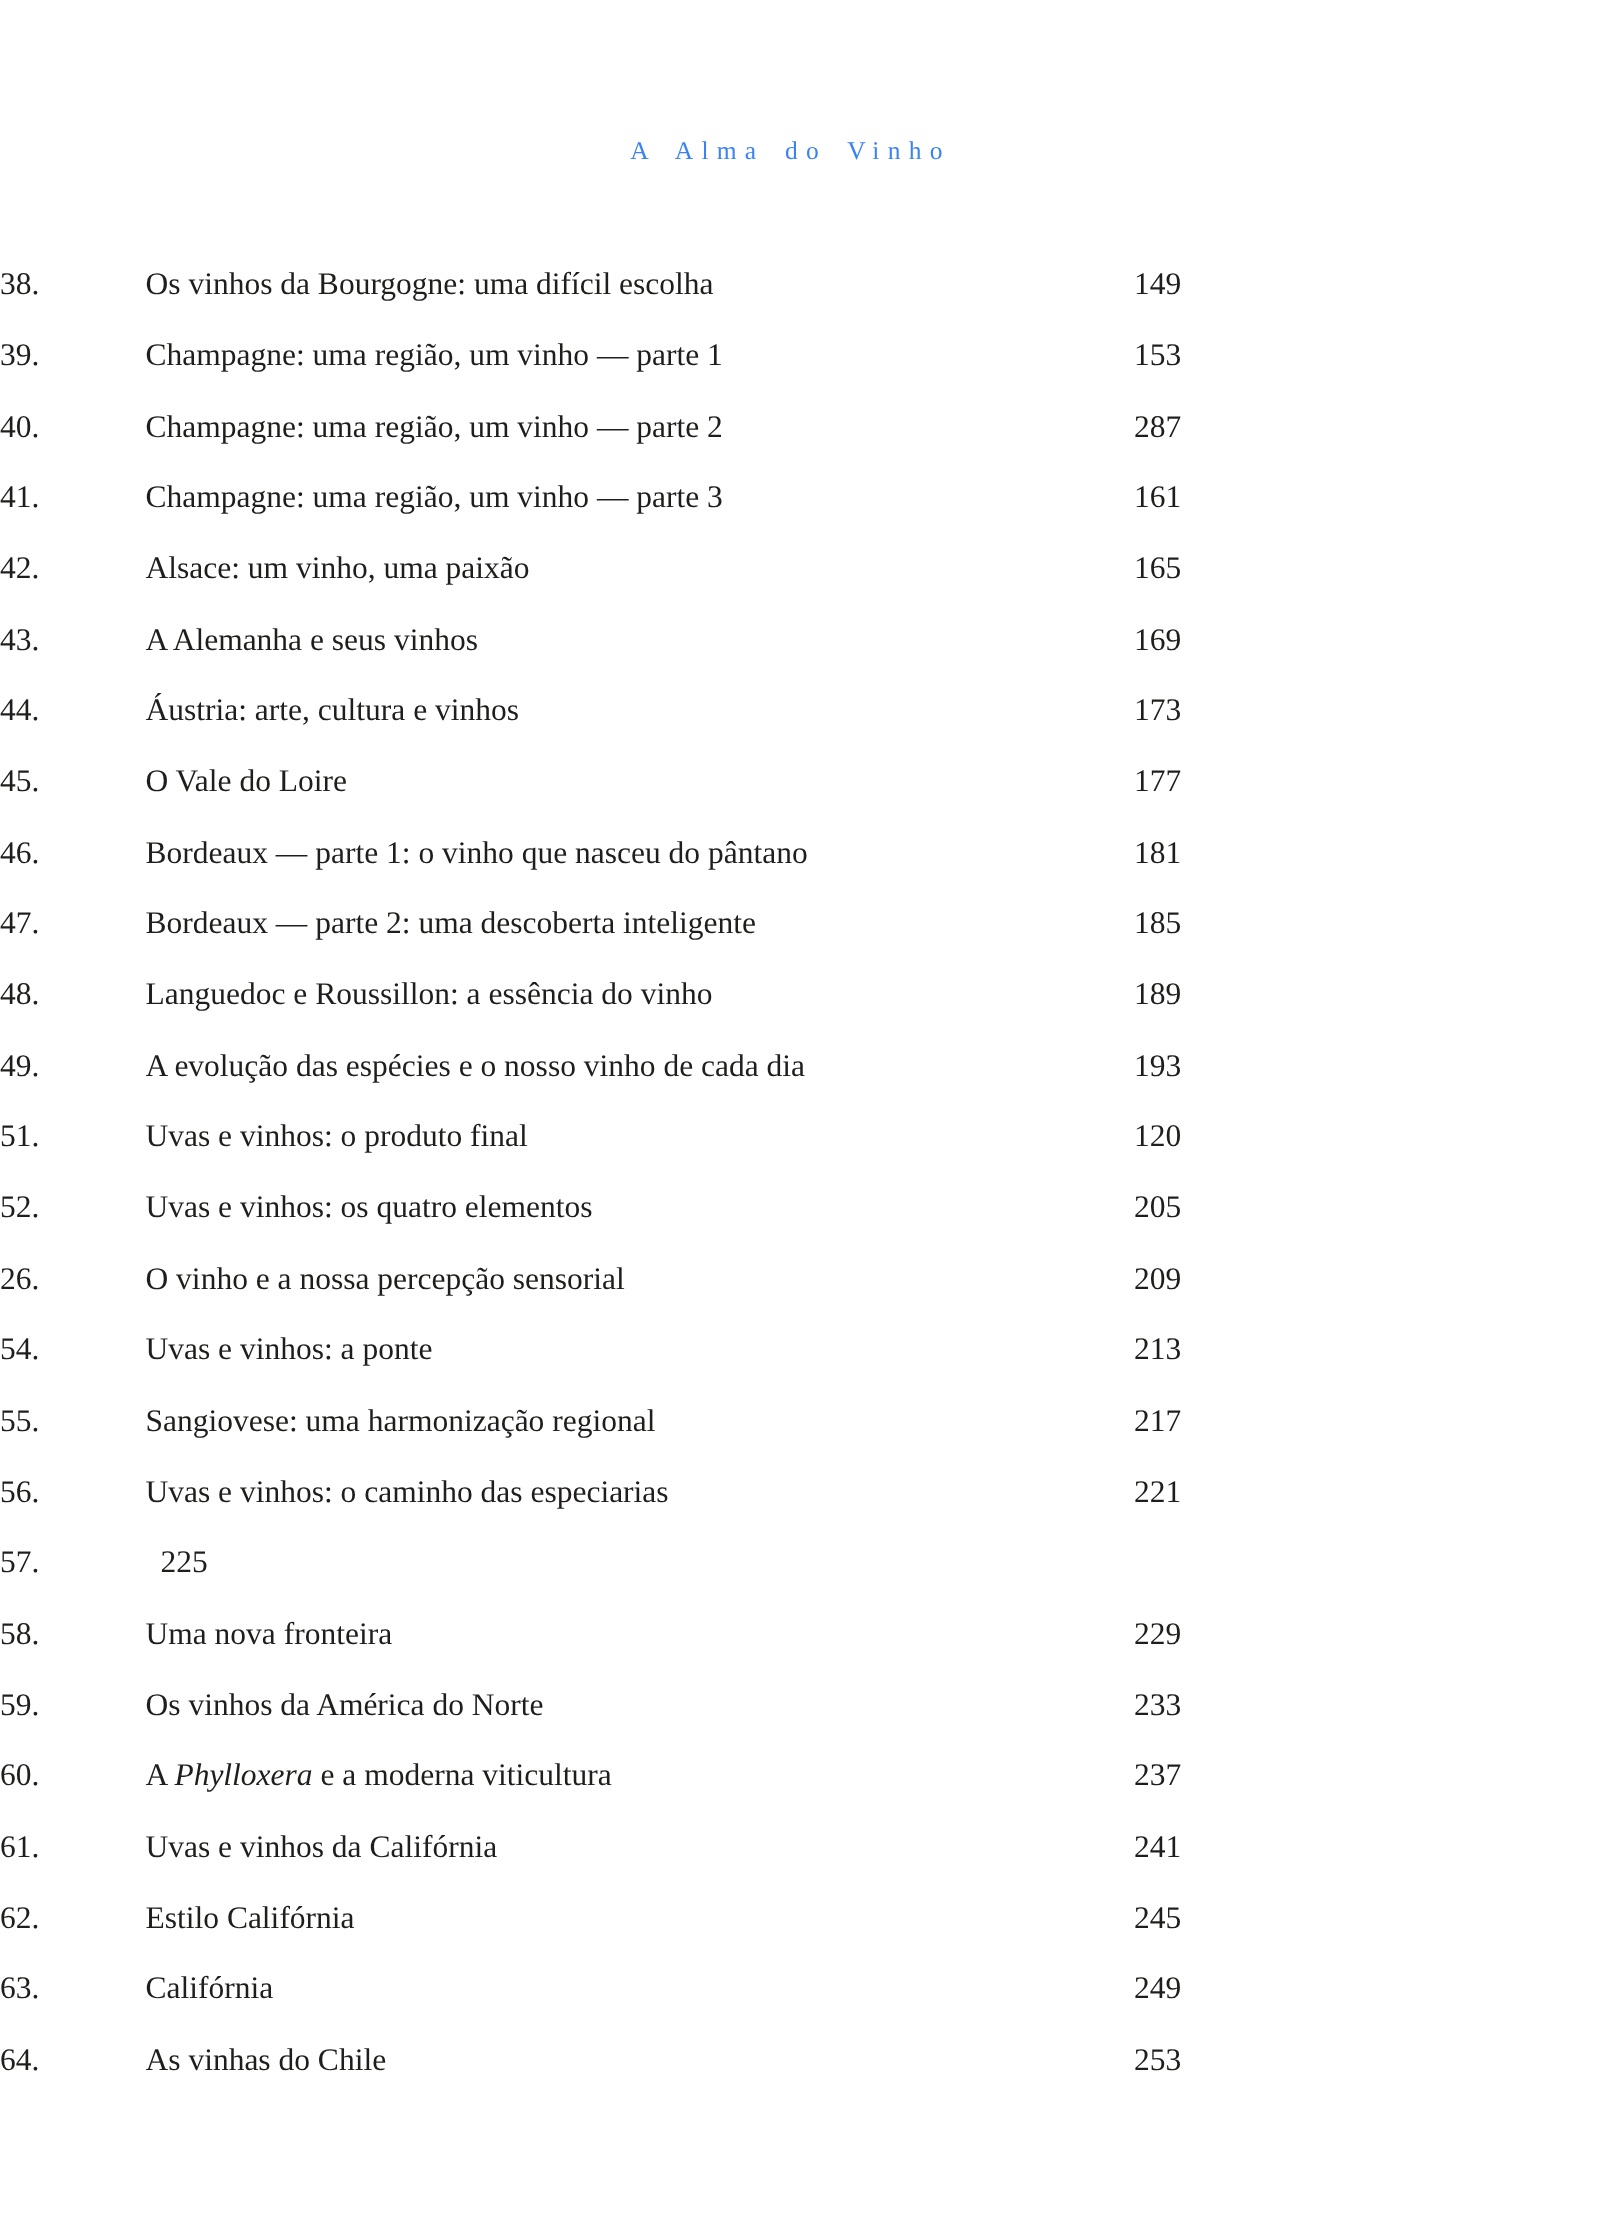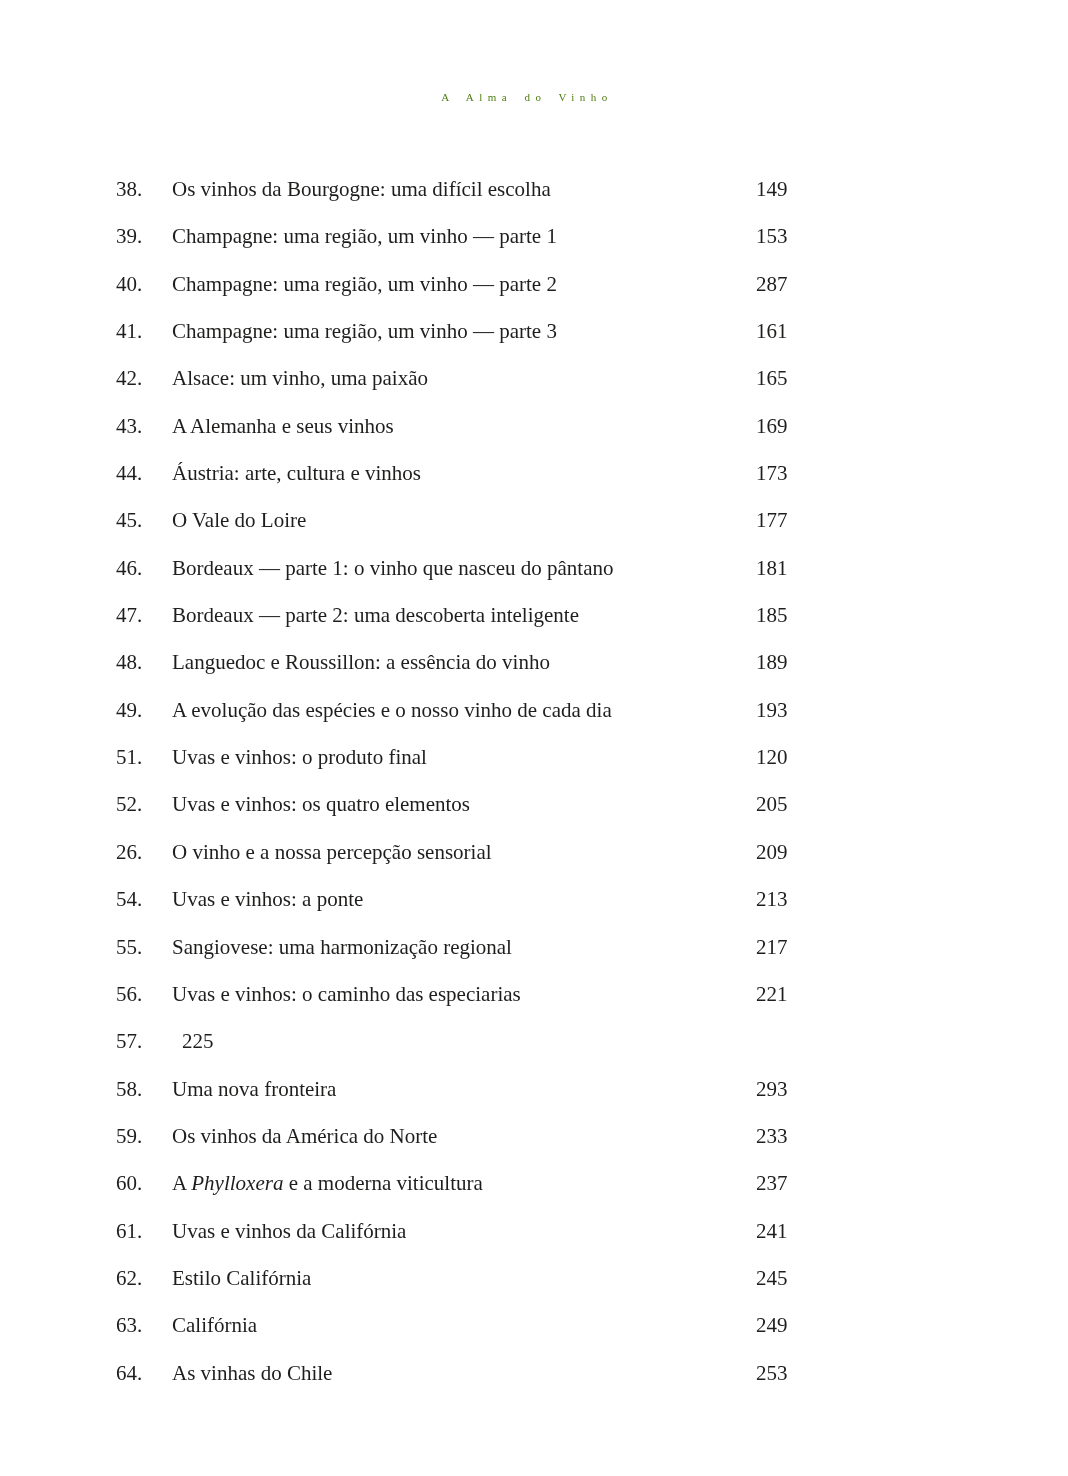--- a/index.html
+++ b/index.html
@@ -14,38 +14,38 @@
     color: #1f1e1d;
     position: relative;
     overflow: hidden;
   }
   .running-header {
     position: absolute;
     top: 91px;
     left: 0;
     width: 1054px;
     text-align: center;
-    font-size: 11px;
+    font-size: 17px;
     letter-spacing: 5.5px;
     word-spacing: 4px;
-    color: #4d7c0f;
+    color: #3b82f6;
   }
   .toc {
     position: absolute;
     top: 166px;
     left: 0;
     width: 800px;
   }
   .toc-row {
     display: flex;
     align-items: baseline;
     line-height: 47.34px;
     font-size: 21px;
-    padding-left: 116px;
     white-space: nowrap;
+    gap: 41px;
   }
   .toc-row .num {
     flex: none;
     width: 56px;
   }
   .toc-row .title {
     flex: 1 1 auto;
     overflow: hidden;
   }
   .toc-row .title i {
@@ -176,21 +176,21 @@
   </div>
 
   <div class="toc-row">
     <span class="num">57.</span>
     <span class="pg">225</span>
   </div>
 
   <div class="toc-row">
     <span class="num">58.</span>
     <span class="title">Uma nova fronteira</span>
-    <span class="pg">293</span>
+    <span class="pg">229</span>
   </div>
 
   <div class="toc-row">
     <span class="num">59.</span>
     <span class="title">Os vinhos da América do Norte</span>
     <span class="pg">233</span>
   </div>
 
   <div class="toc-row">
     <span class="num">60.</span>

